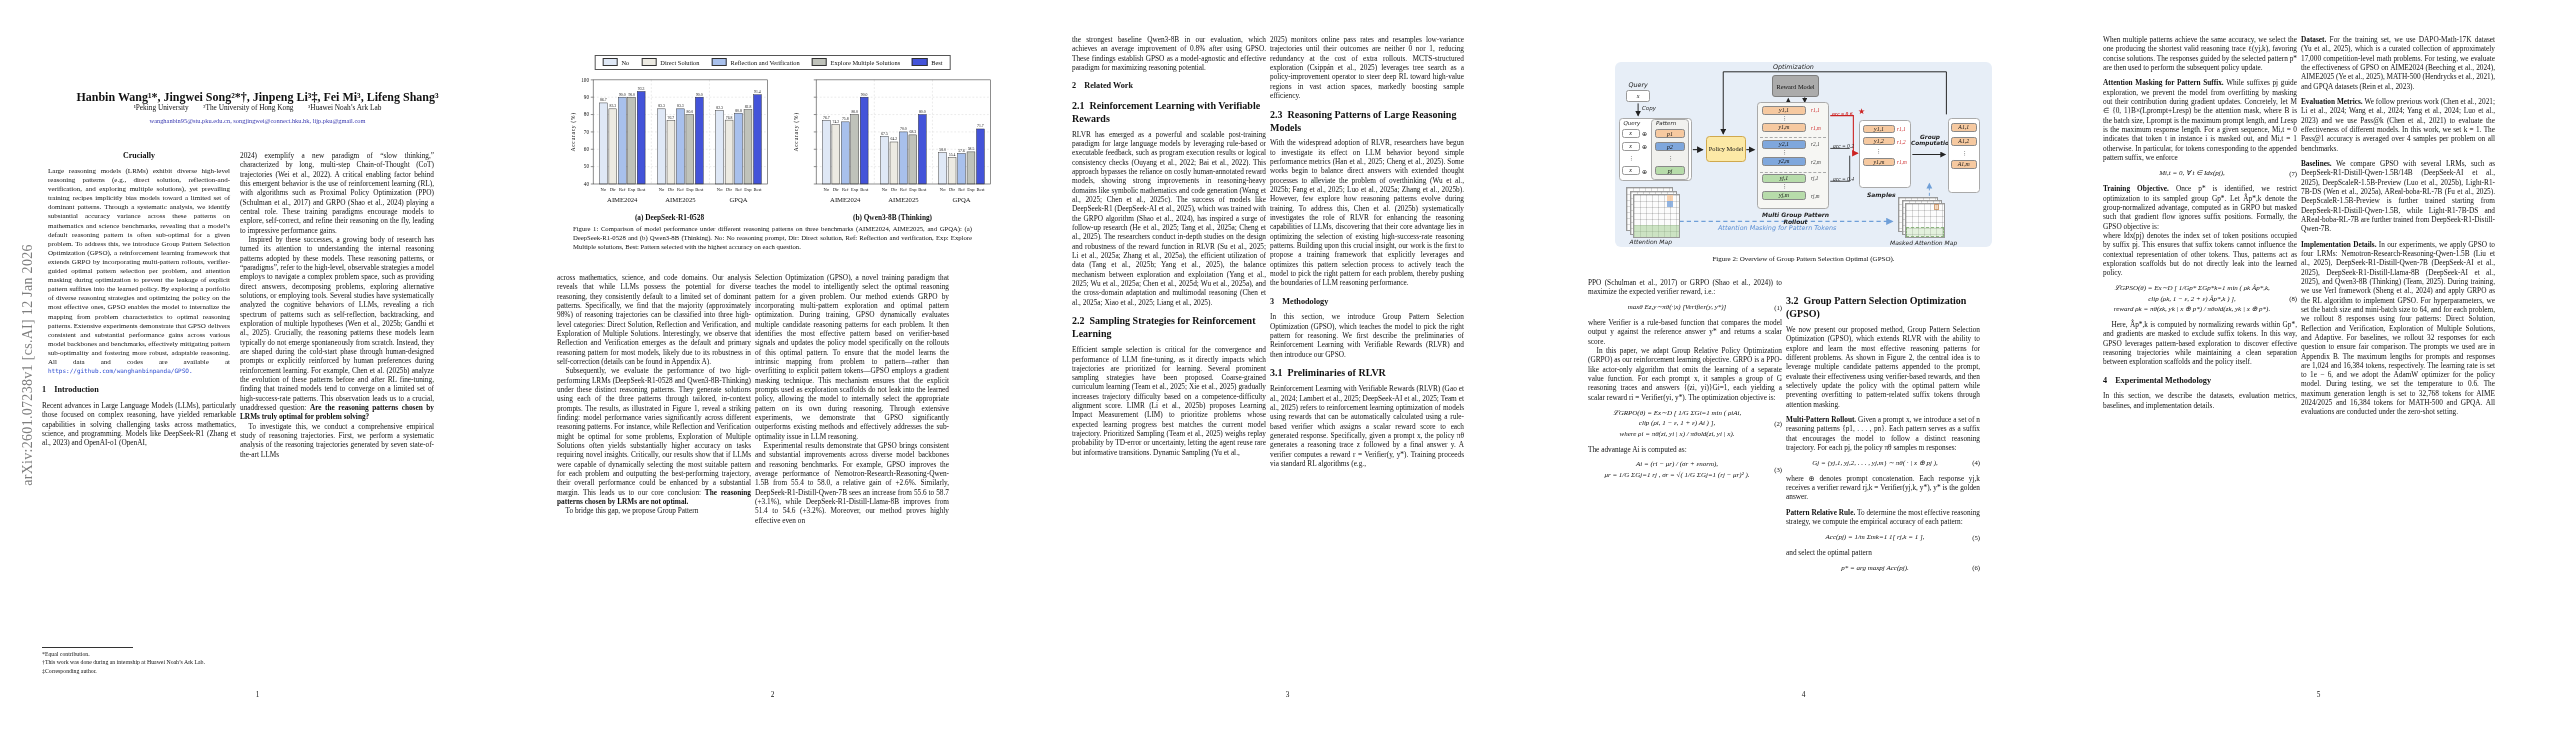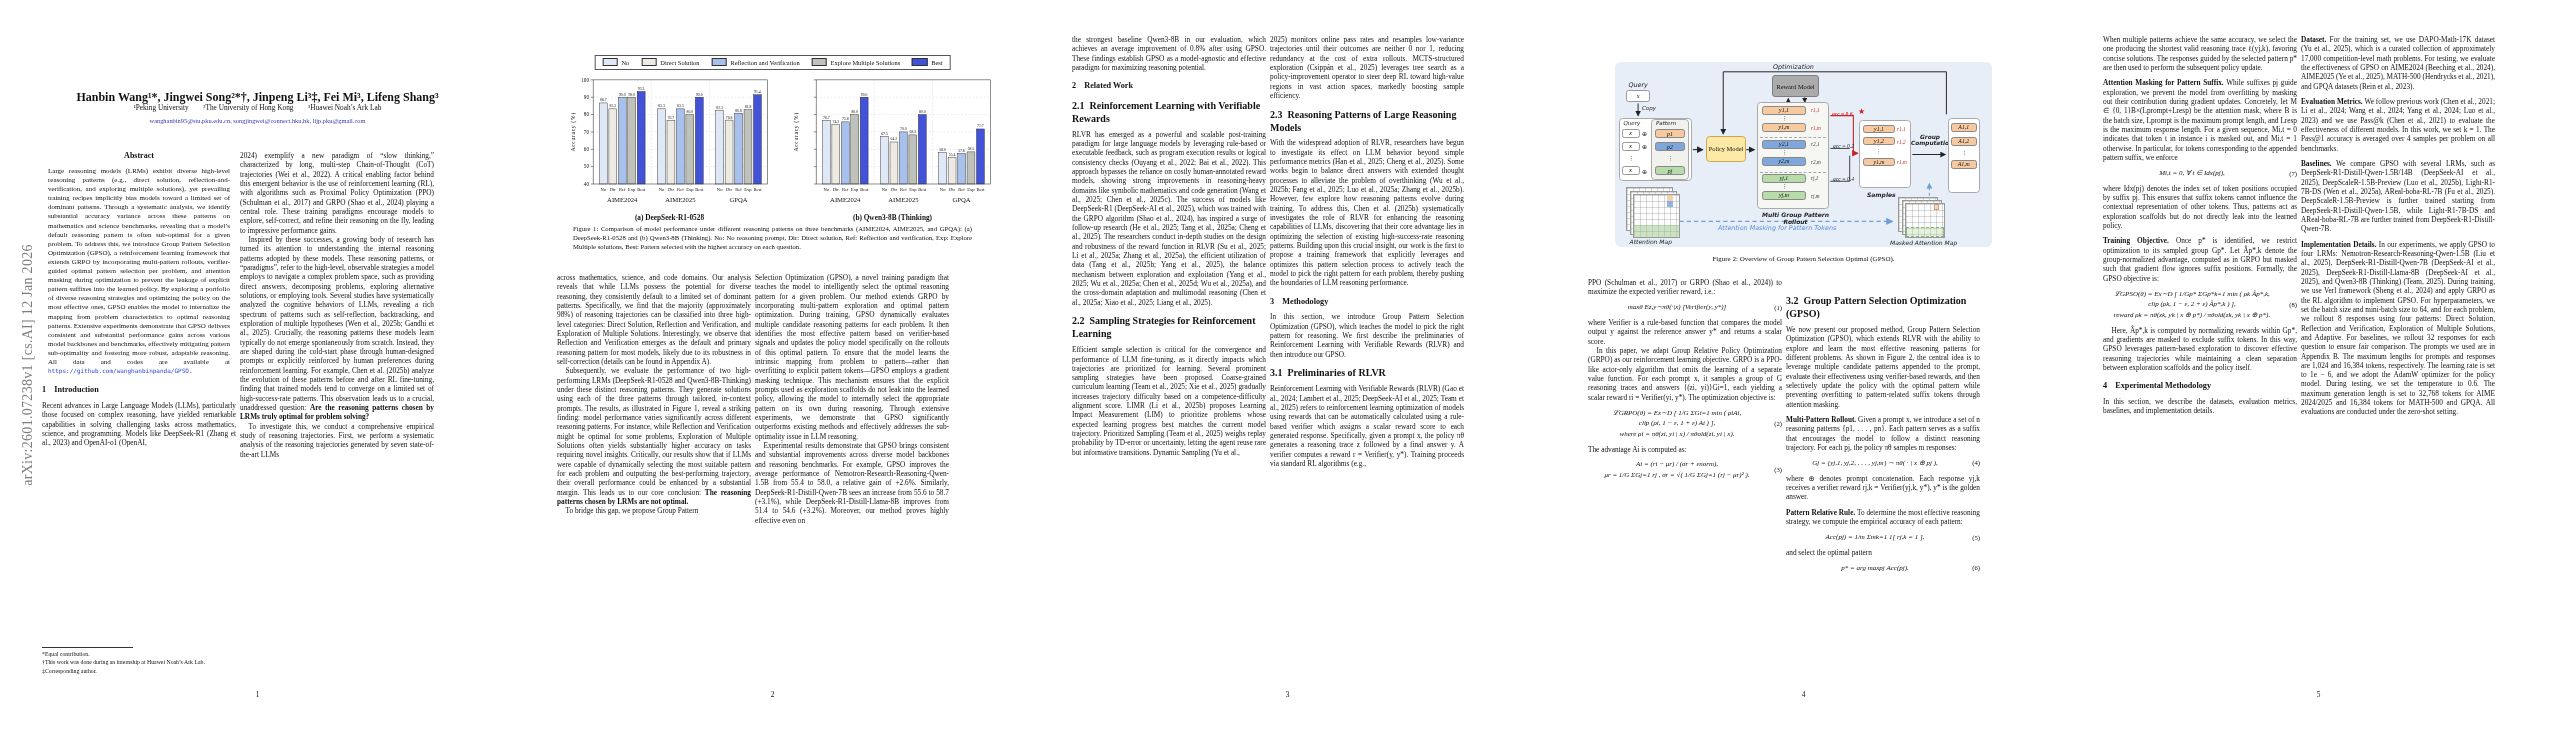--- a/index.html
+++ b/index.html
@@ -87,21 +87,21 @@
 <body>
 
 <div class="page" id="page-1">
   <div class="arxiv-strip">arXiv:2601.07238v1  [cs.AI]  12 Jan 2026</div>
   <div class="authors">Hanbin Wang¹*, Jingwei Song²*†, Jinpeng Li³‡, Fei Mi³, Lifeng Shang³</div>
   <div class="affils">¹Peking University  ²The University of Hong Kong  ³Huawei Noah’s Ark Lab</div>
   <div class="emails">wanghanbin95@stu.pku.edu.cn, songjingwei@connect.hku.hk, lijp.pku@gmail.com</div>
 
   <div class="cols" style="top:151px; height:526px;">
     <div class="col">
-      <p class="abs-head">Abstract</p>
+      <p class="abs-head">Crucially</p>
       <p class="abstract"><span>Large reasoning models (LRMs) exhibit diverse high-level reasoning patterns (e.g., direct solution, reflection-and-verification, and exploring multiple solutions), yet prevailing training recipes implicitly bias models toward a limited set of dominant patterns. Through a systematic analysis, we identify substantial accuracy variance across these patterns on mathematics and science benchmarks, revealing that a model’s default reasoning pattern is often sub-optimal for a given problem. To address this, we introduce Group Pattern Selection Optimization (GPSO), a reinforcement learning framework that extends GRPO by incorporating multi-pattern rollouts, verifier-guided optimal pattern selection per problem, and attention masking during optimization to prevent the leakage of explicit pattern suffixes into the learned policy. By exploring a portfolio of diverse reasoning strategies and optimizing the policy on the most effective ones, GPSO enables the model to internalize the mapping from problem characteristics to optimal reasoning patterns. Extensive experiments demonstrate that GPSO delivers consistent and substantial performance gains across various model backbones and benchmarks, effectively mitigating pattern sub-optimality and fostering more robust, adaptable reasoning. All data and codes are available at </span><span class="mono-link">https://github.com/wanghanbinpanda/GPSO.</span></p>
       <div class="sec">1 Introduction</div>
       <p class="body">Recent advances in Large Language Models (LLMs), particularly those focused on complex reasoning, have yielded remarkable capabilities in solving challenging tasks across mathematics, science, and programming. Models like DeepSeek-R1 (Zhang et al., 2023) and OpenAI-o1 (OpenAI,</p>
       <div class="footnotes">
         <div class="rule"></div>
         <p>*Equal contribution.</p>
         <p>†This work was done during an internship at Huawei Noah’s Ark Lab.</p>
         <p>‡Corresponding author.</p>
       </div>
     </div>
@@ -494,22 +494,22 @@
 
 <div class="page" id="page-5">
   <div class="cols" style="top:35px; height:654px;">
     <div class="col">
       <p class="body">When multiple patterns achieve the same accuracy, we select the one producing the shortest valid reasoning trace ℓ(yj,k), favoring concise solutions. The responses guided by the selected pattern p* are then used to perform the subsequent policy update.</p>
       <p class="body" style="margin-top:6px;"><b class="lead">Attention Masking for Pattern Suffix.</b> <span>While suffixes pj guide exploration, we prevent the model from overfitting by masking out their contribution during gradient updates. Concretely, let M ∈ {0, 1}B×(Lprompt+Lresp) be the attention mask, where B is the batch size, Lprompt is the maximum prompt length, and Lresp is the maximum response length. For a given sequence, Mi,t = 0 indicates that token t in instance i is masked out, and Mi,t = 1 otherwise. In particular, for tokens corresponding to the appended pattern suffix, we enforce</span></p>
       <div class="eq">
           <span class="eq-body">Mi,t = 0,   ∀ t ∈ Idx(pj),</span>
           <span class="eq-num">(7)</span>
         </div>
+      <p class="body" style="margin-top:6px;"><b class="lead">Training Objective.</b> <span>Once p* is identified, we restrict optimization to its sampled group Gp*. Let Âp*,k denote the group-normalized advantage, computed as in GRPO but masked such that gradient flow ignores suffix positions. Formally, the GPSO objective is:</span></p>
       <p class="body">where Idx(pj) denotes the index set of token positions occupied by suffix pj. This ensures that suffix tokens cannot influence the contextual representation of other tokens. Thus, patterns act as exploration scaffolds but do not directly leak into the learned policy.</p>
-      <p class="body" style="margin-top:6px;"><b class="lead">Training Objective.</b> <span>Once p* is identified, we restrict optimization to its sampled group Gp*. Let Âp*,k denote the group-normalized advantage, computed as in GRPO but masked such that gradient flow ignores suffix positions. Formally, the GPSO objective is:</span></p>
       <div class="eq">
         <span class="eq-body">
           <span style="display:block">ℒGPSO(θ) = Ex∼D [ 1/Gp* ΣGp*k=1 min ( ρk Âp*,k,</span>
           <span style="display:block">clip (ρk, 1 − ε, 2 + ε) Âp*,k ) ],</span>
           <span style="display:block">reward ρk = πθ(zk, yk | x ⊕ p*) / πθold(zk, yk | x ⊕ p*).</span>
         </span>
         <span class="eq-num">(8)</span>
       </div>
       <p class="body indent">Here, Âp*,k is computed by normalizing rewards within Gp*, and gradients are masked to exclude suffix tokens. In this way, GPSO leverages pattern-based exploration to discover effective reasoning trajectories while maintaining a clean separation between exploration scaffolds and the policy itself.</p>
       <div class="sec">4 Experimental Methodology</div>

